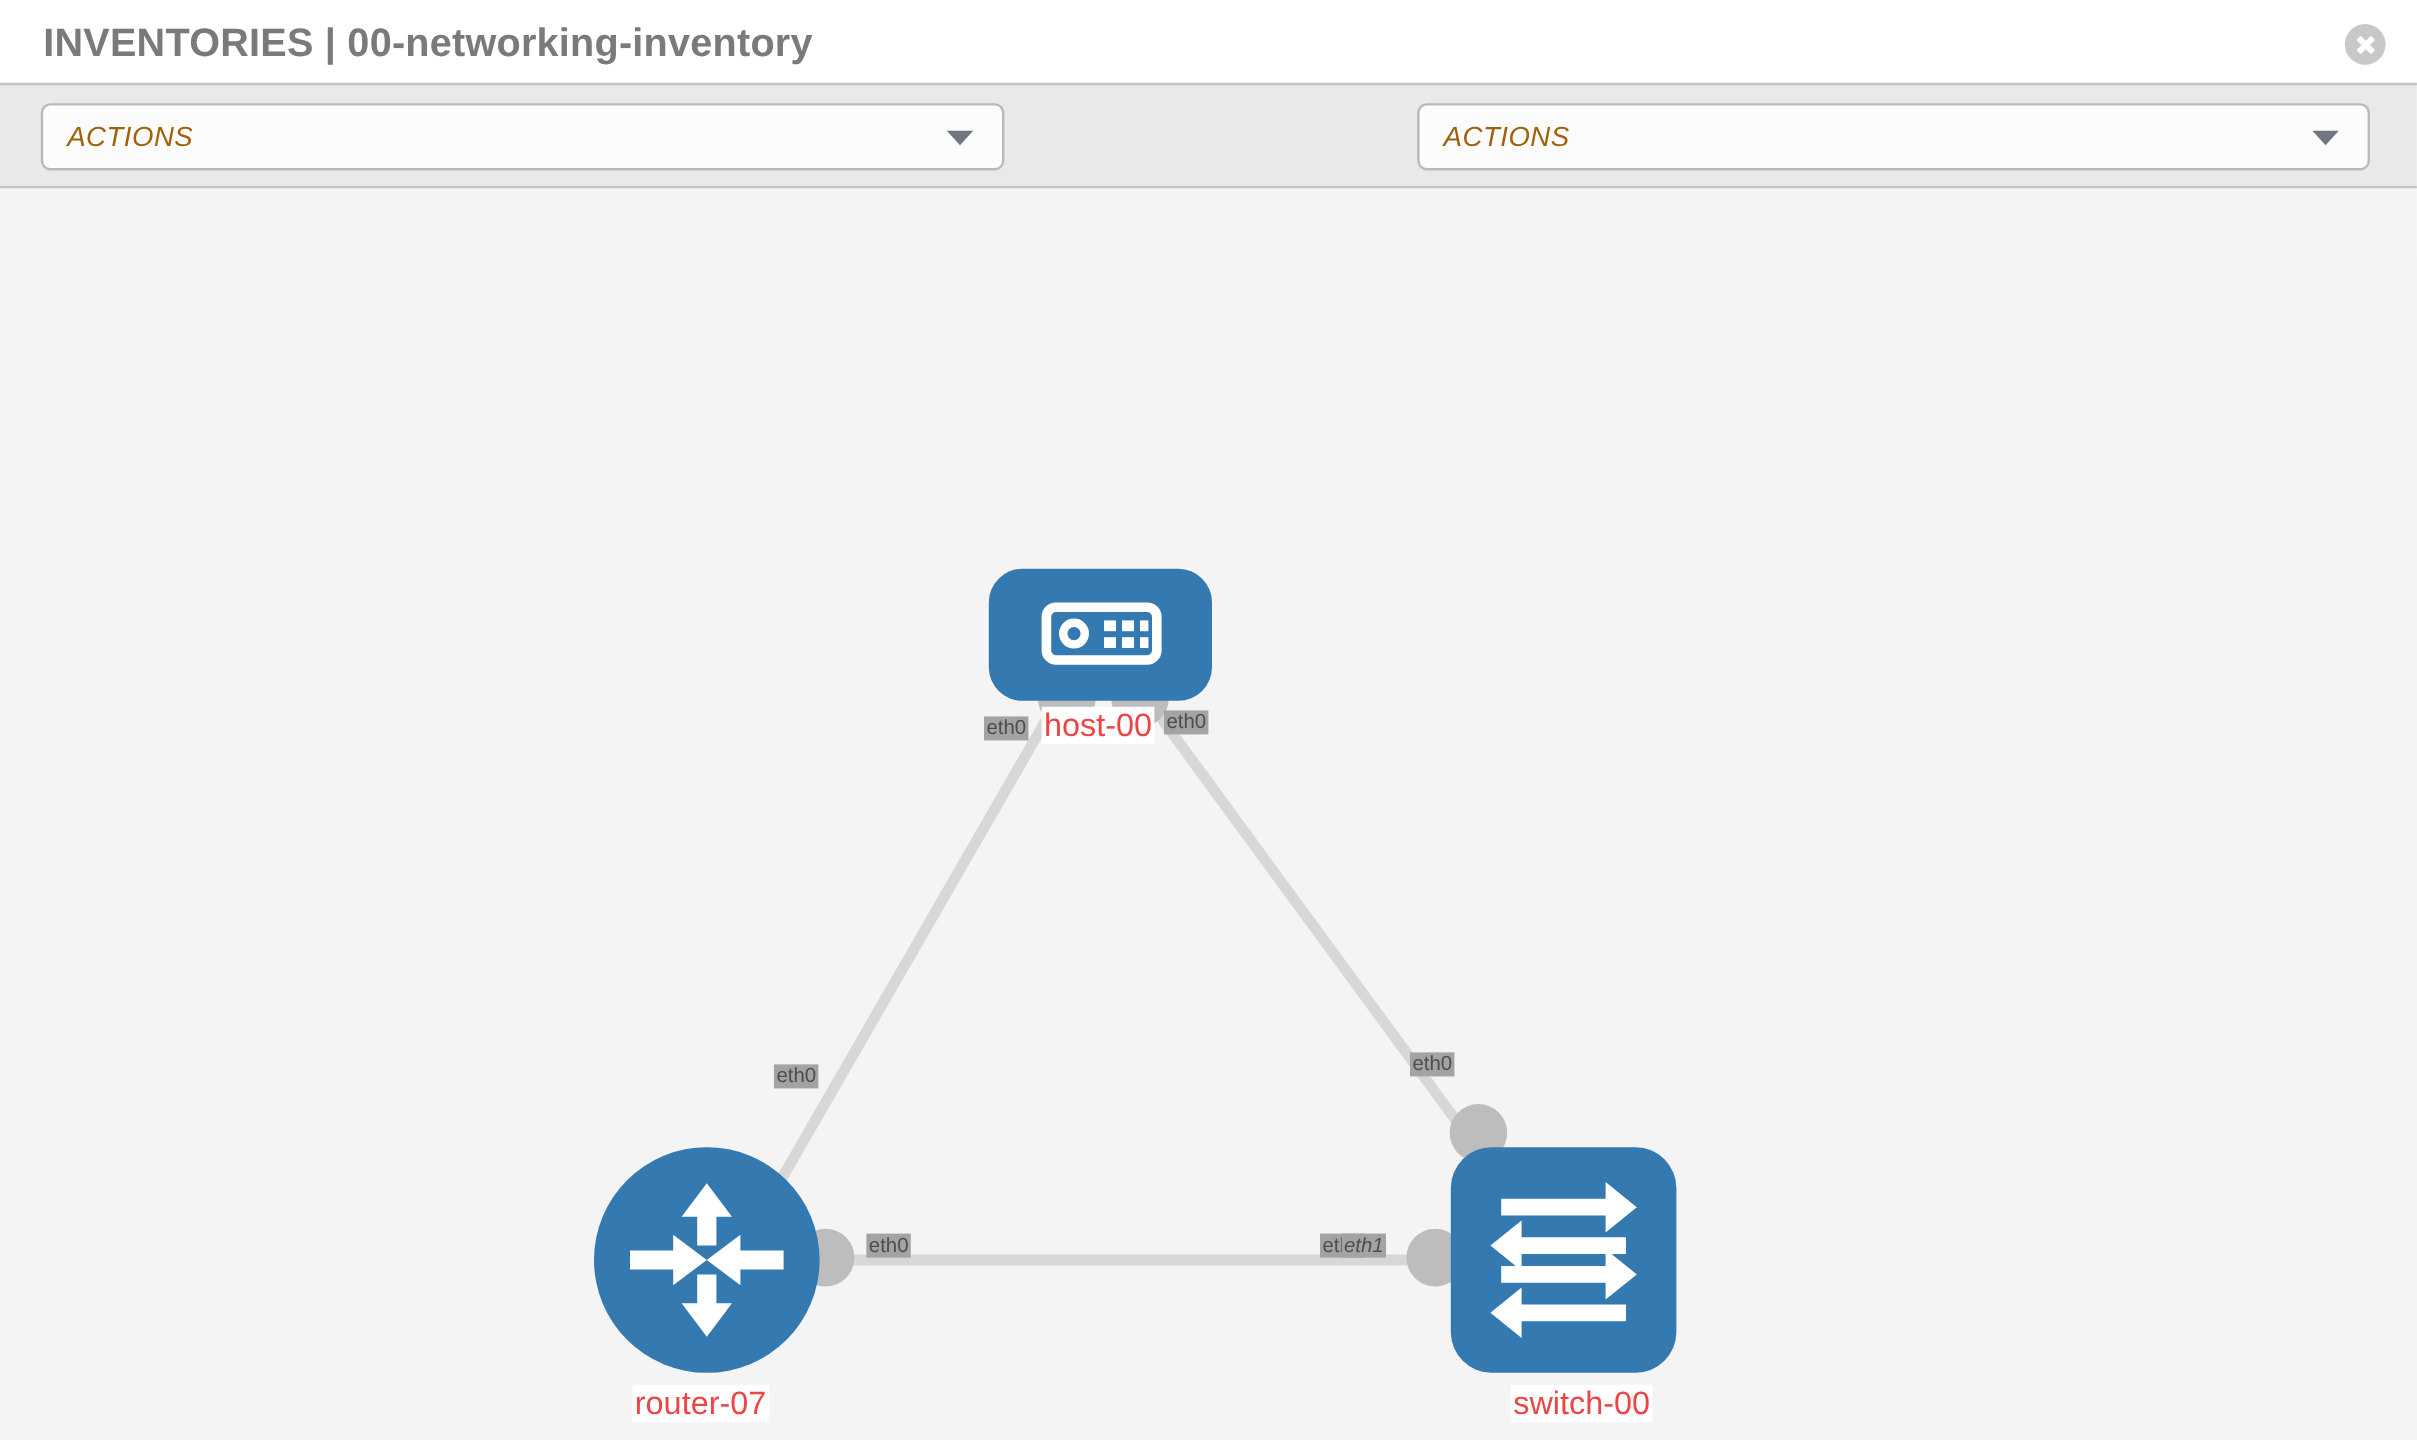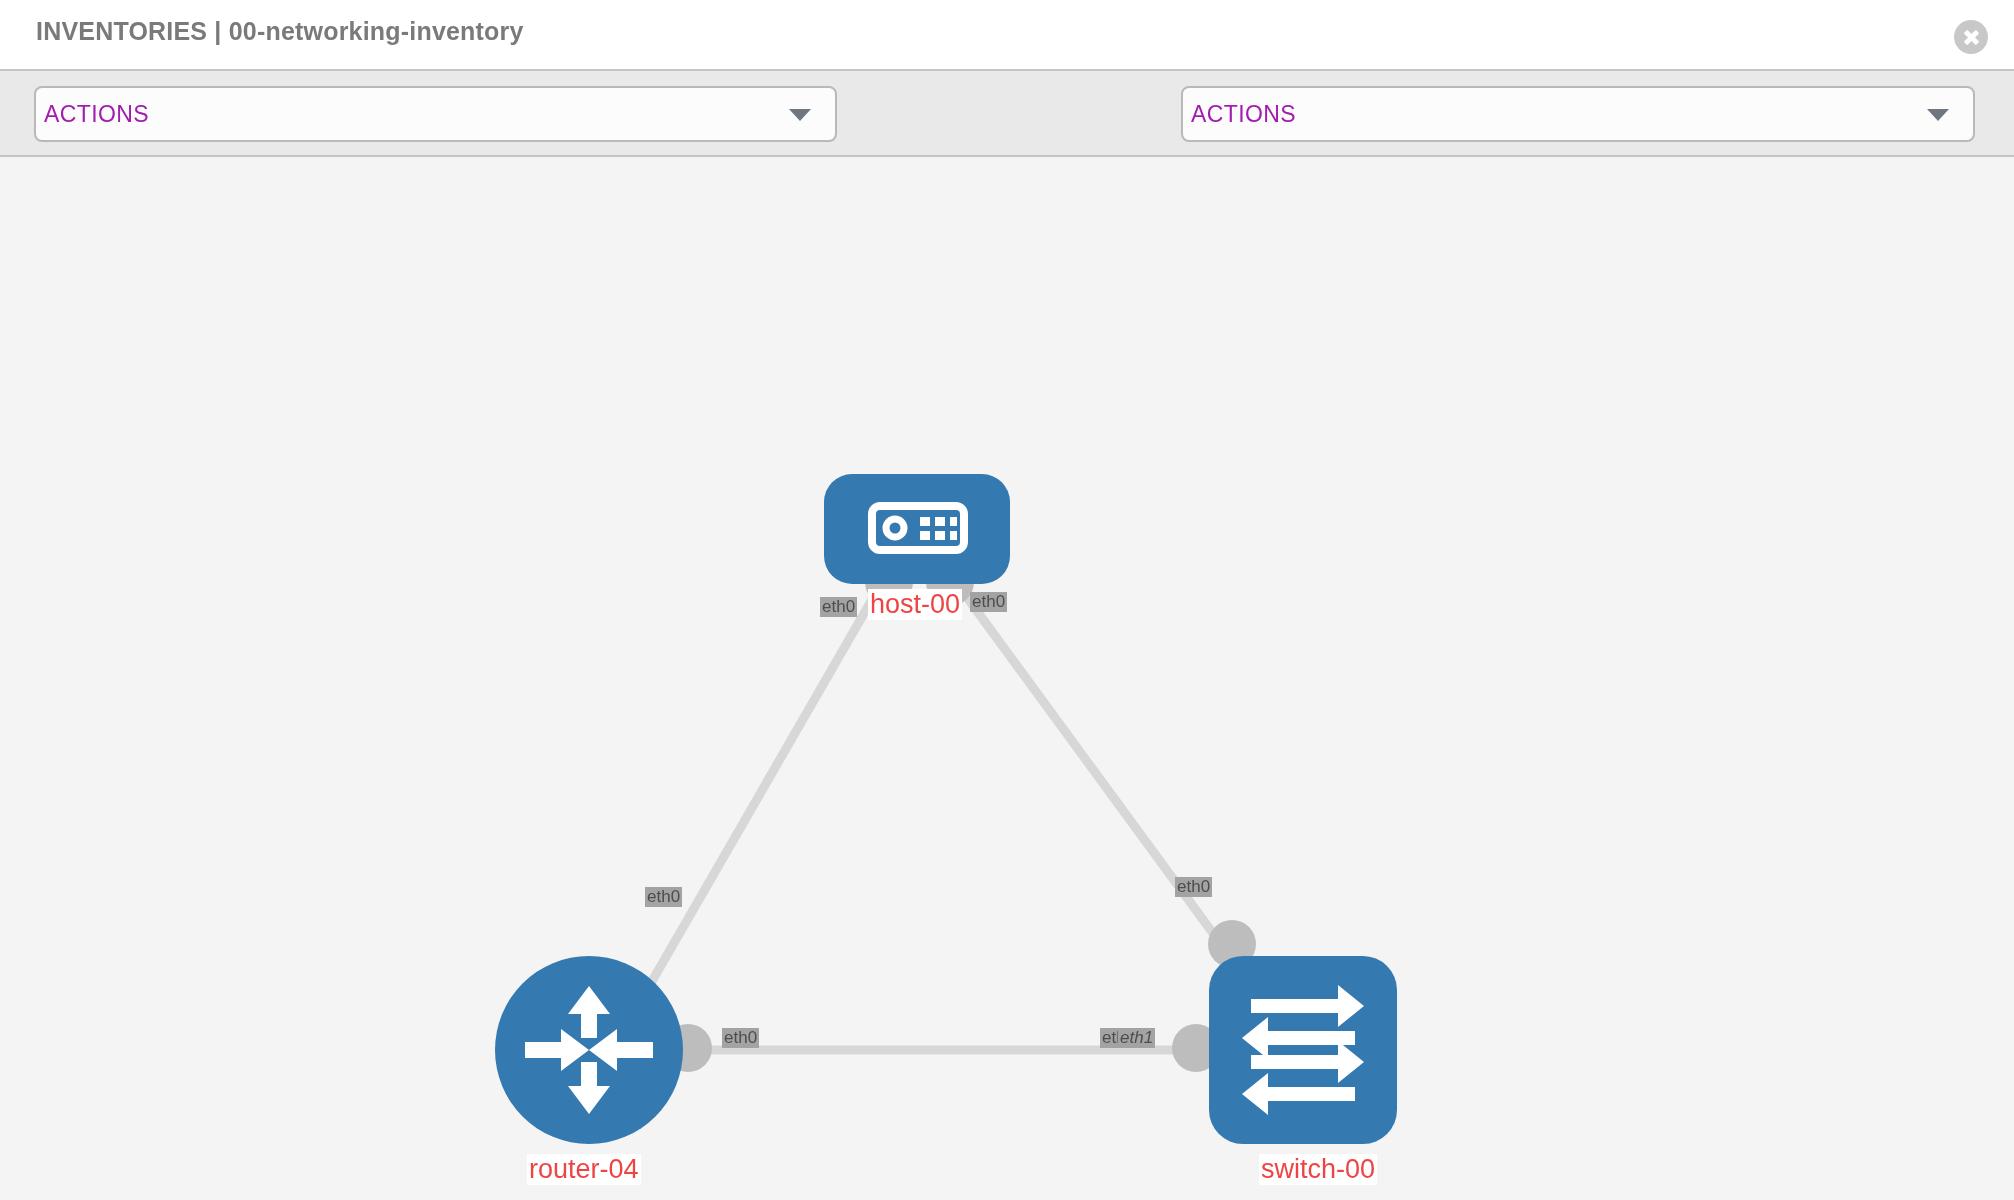--- a/index.html
+++ b/index.html
@@ -21,21 +21,21 @@
     left: 0; top: 0;
     width: 2014px;
     height: 69px;
     background: #ffffff;
     box-sizing: border-box;
   }
   #page-title {
     position: absolute;
     left: 36px;
     top: 17px;
-    font-size: 25px;
+    font-size: 33px;
     font-weight: bold;
     color: #7a7a7a;
     letter-spacing: 0.2px;
     white-space: nowrap;
   }
   #close-button {
     position: absolute;
     right: 26px;
     top: 20px;
     width: 34px;
@@ -83,27 +83,28 @@
     height: 56px;
   }
   #search-select {
     left: 1181px;
     top: 15px;
     width: 794px;
     height: 56px;
   }
   .ctl-label {
     position: absolute;
-    left: 8px;
+    left: 20px;
     top: 50%;
     transform: translateY(-50%);
     font-size: 23px;
-    color: #a21caf;
+    color: #a16207;
     letter-spacing: 0.4px;
     white-space: nowrap;
+    font-style: italic;
   }
   .caret-down {
     position: absolute;
     right: 24px;
     top: 50%;
     margin-top: -5px;
     width: 0; height: 0;
     border-left: 11px solid transparent;
     border-right: 11px solid transparent;
     border-top: 12px solid #6f7680;
@@ -246,16 +247,16 @@
 
   <span class="iface-label" style="left:820px; top:440px;">eth0</span>
   <span class="iface-label" style="left:970px; top:435px;">eth0</span>
   <span class="iface-label" style="left:645px; top:730px;">eth0</span>
   <span class="iface-label" style="left:1175px; top:720px;">eth0</span>
   <span class="iface-label" style="left:722px; top:871px;">eth0</span>
   <span class="iface-label" style="left:1100px; top:871px;">eth0</span>
   <span class="iface-label" style="left:1118px; top:871px;font-style:italic;">eth1</span>
 
   <span class="node-label" style="left:868px;  top:432px;">host-00</span>
-  <span class="node-label" style="left:527px;  top:997px;">router-04</span>
+  <span class="node-label" style="left:527px;  top:997px;">router-07</span>
   <span class="node-label" style="left:1243px; top:997px;margin-left:16px;">switch-00</span>
 
 </div>
 
 </body></html>

